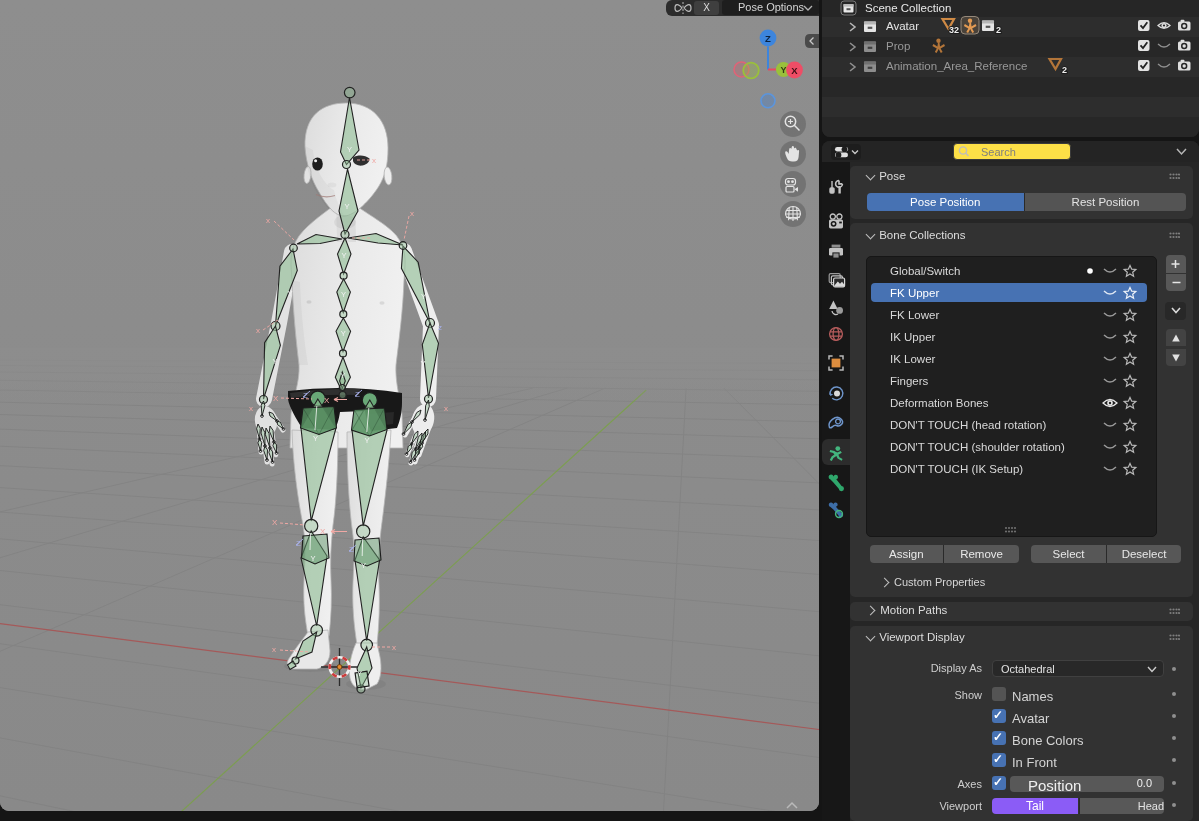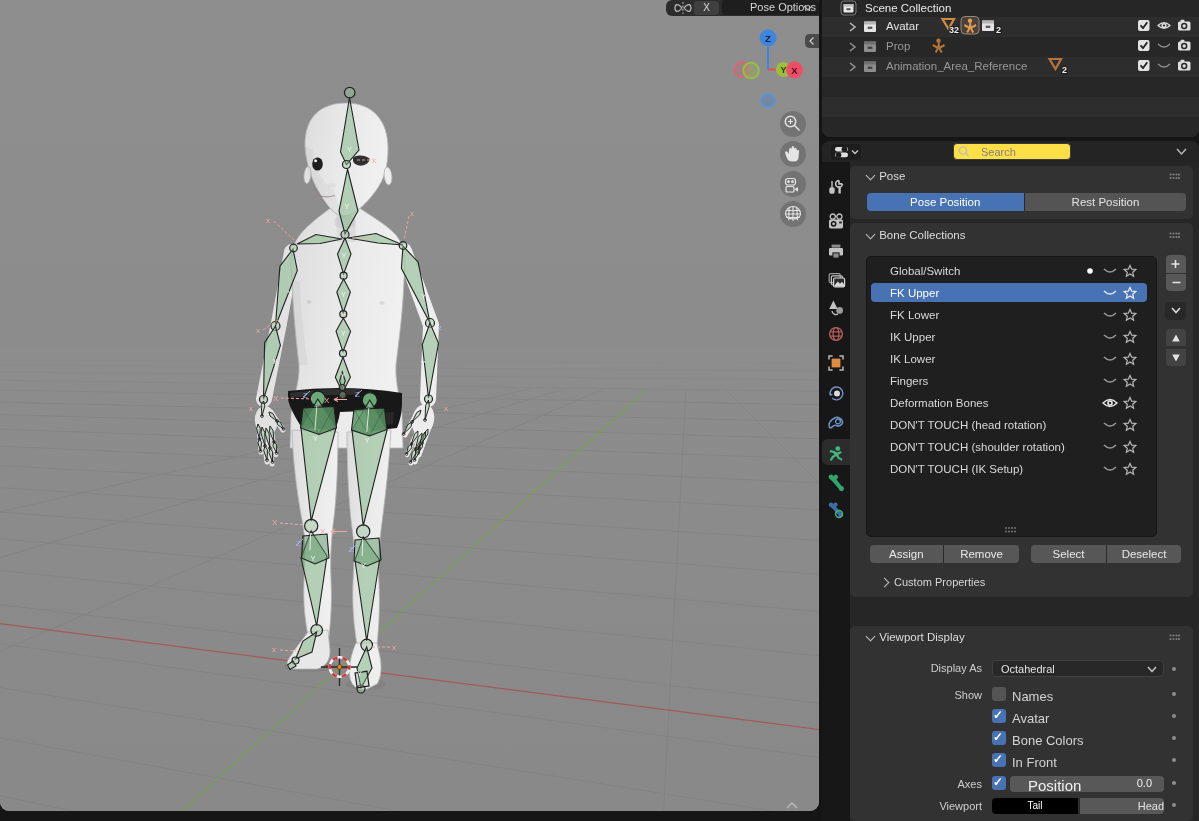--- a/index.html
+++ b/index.html
@@ -286,21 +286,21 @@
           <circle cx="339.5" cy="667" r="2.4" fill="#e98b2d" stroke="#5a3208" stroke-width="0.8"></circle>
         </g>
       </svg>
 
     <div class="abs" style="left:666px;top:0;width:153px;height:16px;background:#2c2c2c;border-radius:6px 0 0 6px;"></div>
       <svg class="abs" style="left:674px;top:1px" width="18" height="14">
         <path d="M8,7 C4,2 1,3 1,7 C1,11 4,12 8,7 Z M10,7 C14,2 17,3 17,7 C17,11 14,12 10,7 Z" fill="none" stroke="#b9b9b9" stroke-width="1.2"></path>
         <line x1="9" y1="1" x2="9" y2="13" stroke="#b9b9b9" stroke-width="1" stroke-dasharray="2,1.5"></line>
       </svg>
       <div class="abs" style="left:694px;top:1px;width:25px;height:14px;background:#3f3f3f;border-radius:3px;color:#dddddd;font-size:10px;text-align:center;line-height:14px">X</div>
-      <div class="abs" style="left:722px;top:0;width:97px;height:15px;background:#1e1e1e;border-radius:3px;color:#d5d5d5;font-size:11px;line-height:15px;padding-left:28px">Pose Options<svg class="abs" style="right:6px;top:5px" width="10" height="7">
+      <div class="abs" style="left:722px;top:0;width:97px;height:15px;background:#1e1e1e;border-radius:3px;color:#d5d5d5;font-size:11px;line-height:15px;padding-left:16px">Pose Options<svg class="abs" style="right:6px;top:5px" width="10" height="7">
           <path d="M1,1 L5,5 L9,1" fill="none" stroke="#b5b5b5" stroke-width="1.3"></path>
         </svg></div>
 
     <svg id="gizmos" width="819" height="811" style="position:absolute;left:0;top:0">
         <line x1="768" y1="46.5" x2="768" y2="69.5" stroke="#3d85dd" stroke-width="2"></line>
         <line x1="768" y1="69.5" x2="787" y2="69.5" stroke="#e8485f" stroke-width="2"></line>
         <circle cx="741.5" cy="69.5" r="7.5" fill="rgba(232,72,95,0.22)" stroke="#e06377" stroke-width="1.6"></circle>
         <circle cx="751" cy="70.5" r="7.8" fill="rgba(154,192,59,0.30)" stroke="#9ac03b" stroke-width="1.8"></circle>
         <circle cx="768" cy="100.8" r="7" fill="rgba(70,130,210,0.35)" stroke="#5b95dd" stroke-width="1.6"></circle>
         <circle cx="783.5" cy="69.5" r="7.6" fill="#9ac03b"></circle>
@@ -654,20 +654,35 @@
             <circle cx="1.5" cy="5" r="1.1"></circle>
             <circle cx="4.5" cy="5" r="1.1"></circle>
             <circle cx="7.5" cy="5" r="1.1"></circle>
             <circle cx="10" cy="5" r="1.1"></circle>
           </g>
         </svg>
       <div class="abs" style="left:16.5px;top:27px;width:157.5px;height:18px;background:#4772b3;border-radius:4px 0 0 4px;color:#ffffff;font-size:11.5px;text-align:center;line-height:18px">Pose Position</div>
       <div class="abs" style="left:174px;top:27px;width:162px;height:18px;background:#545454;border-left:1px solid #2a2a2a;border-radius:0 4px 4px 0;color:#e3e3e3;font-size:11.5px;text-align:center;line-height:18px">Rest Position</div>
     </div>
 
+    <div class="panel" style="top:461px;width:343px;height:19px">
+      <span class="phead" style="left:17px;top:2px"><span class="chev r"></span> Motion Paths</span>
+      <svg class="dots8" style="right:13px;top:6px" width="11" height="7">
+          <g fill="#7e7e7e">
+            <circle cx="1.5" cy="1.5" r="1.1"></circle>
+            <circle cx="4.5" cy="1.5" r="1.1"></circle>
+            <circle cx="7.5" cy="1.5" r="1.1"></circle>
+            <circle cx="10" cy="1.5" r="1.1"></circle>
+            <circle cx="1.5" cy="5" r="1.1"></circle>
+            <circle cx="4.5" cy="5" r="1.1"></circle>
+            <circle cx="7.5" cy="5" r="1.1"></circle>
+            <circle cx="10" cy="5" r="1.1"></circle>
+          </g>
+        </svg>
+    </div>
 
     <div class="panel" style="top:485px;width:343px;height:195px">
       <span class="phead" style="left:16px;top:5px"><span class="chev"></span> Viewport Display</span>
       <svg class="dots8" style="right:13px;top:8px" width="11" height="7">
           <g fill="#7e7e7e">
             <circle cx="1.5" cy="1.5" r="1.1"></circle>
             <circle cx="4.5" cy="1.5" r="1.1"></circle>
             <circle cx="7.5" cy="1.5" r="1.1"></circle>
             <circle cx="10" cy="1.5" r="1.1"></circle>
             <circle cx="1.5" cy="5" r="1.1"></circle>
@@ -711,19 +726,19 @@
       <div class="cb on" style="left:142px;top:150px">
           <span class="mark">✓</span>
         </div>
       <div class="abs" style="left:160px;top:150px;width:154px;height:16px;background:#585858;border-radius:4px">
         <div class="abs" style="left:18px;top:1px;font-size:15px;color:#f0f0f0">Position</div>
         <div class="abs" style="right:12px;top:1px;font-size:11px;color:#f0f0f0">0.0</div>
       </div>
       <div class="bullet" style="left:322px;top:155px"></div>
 
       <div class="row-label" style="right:211px;top:174px">Viewport</div>
-      <div class="abs" style="left:142px;top:172px;width:86px;height:16px;background:#000000;border-radius:4px 0 0 4px;color:#ffffff;font-size:10px;text-align:center;line-height:16px">Tail</div>
+      <div class="abs" style="left:142px;top:172px;width:86px;height:16px;background:#8b5cf6;border-radius:4px 0 0 4px;color:#ffffff;font-size:12px;text-align:center;line-height:16px">Tail</div>
       <div class="abs" style="left:229px;top:172px;width:85px;height:16px;background:#585858;border-left:1px solid #2a2a2a;border-radius:0 4px 4px 0;color:#e3e3e3;font-size:11px;text-align:right;line-height:16px">Head</div>
       <div class="bullet" style="left:322px;top:177px"></div>
     </div>
   </div>
 
 </div>
 
 </body></html>

